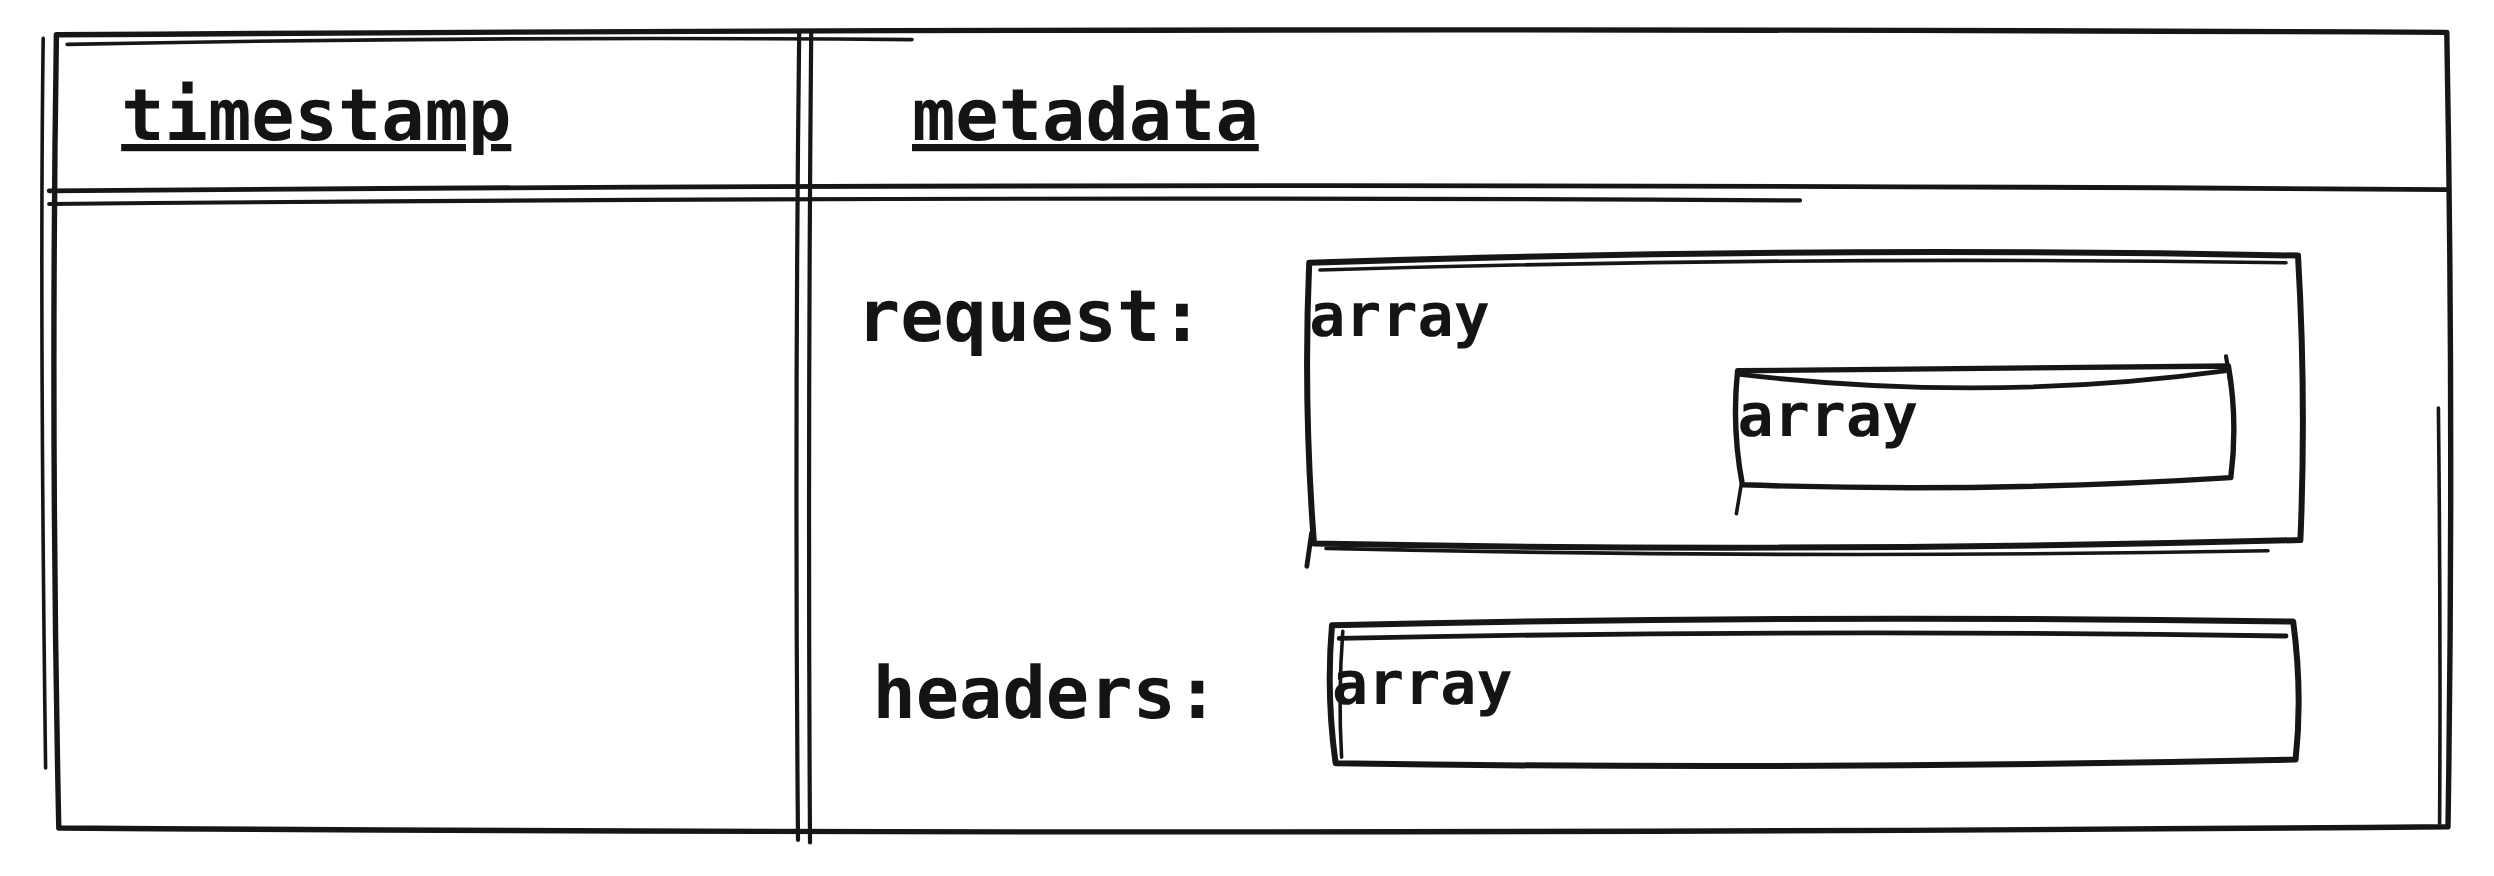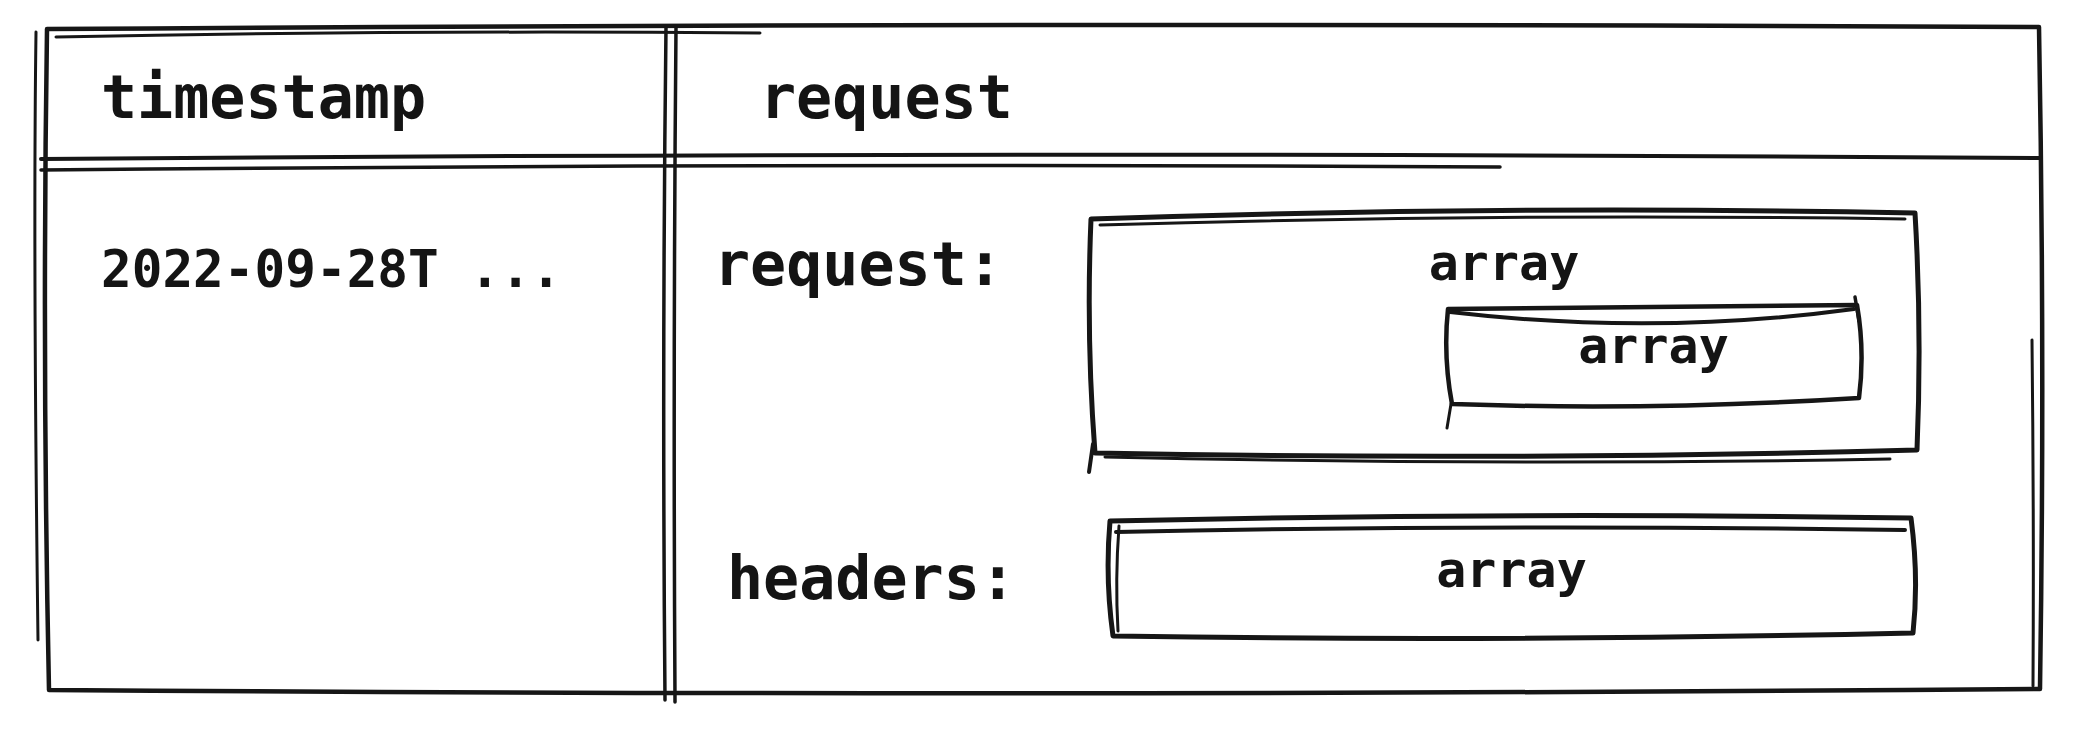--- a/index.html
+++ b/index.html
@@ -29,26 +29,25 @@
     stroke-linecap: round;
     stroke-linejoin: round;
   }
   .txt {
     position: absolute;
     font-weight: bold;
     line-height: 1;
     white-space: pre;
     letter-spacing: 0;
   }
-  .th { font-size: 60px; }
+  .th { font-size: 60px; text-decoration: underline; }
   .label { font-size: 60px; }
   .value { font-size: 51px; }
   .array-txt {
     font-size: 50px;
-    text-align: center;
   }
 </style>
 </head>
 <body>
 
 <div class="canvas">
 
   <svg class="sketch-svg" viewBox="0 0 2078 730" aria-hidden="true">
 
     <path stroke-width="4.5" d="M47,29 Q1040,22 2039,27 Q2045,360 2040,689 Q1040,697 49,690 Q42,360 47,29 Z"></path>
@@ -72,23 +71,22 @@
     <path stroke-width="3.5" d="M1855,297 L1859,321"></path>
     <path stroke-width="3" d="M1451,404 L1447,428"></path>
 
     <path stroke-width="5" d="M1110,521 Q1500,512 1911,518 Q1919,578 1913,633 Q1500,642 1113,636 Q1105,578 1110,521 Z"></path>
     <path stroke-width="4" d="M1116,532 Q1500,524 1905,530"></path>
     <path stroke-width="3" d="M1119,526 Q1115,580 1118,631"></path>
   </svg>
 
   <div class="txt th" style="left:101px; top:67px;">timestamp</div>
 
-  <div class="txt th" style="left:760px; top:67px;">request</div>
+  <div class="txt th" style="left:760px; top:67px;">metadata</div>
 
-  <div class="txt value" style="left:101px; top:244px;">2022-09-28T ...</div>
 
   <div class="txt label" style="left:714px; top:234px;">request:</div>
 
   <div class="txt array-txt" style="left:1091px; top:238px; width:826px;">array</div>
 
 
   <div class="txt array-txt" style="left:1448px; top:321px; width:411px;">array</div>
 
   <div class="txt label" style="left:727px; top:548px;">headers:</div>
 

